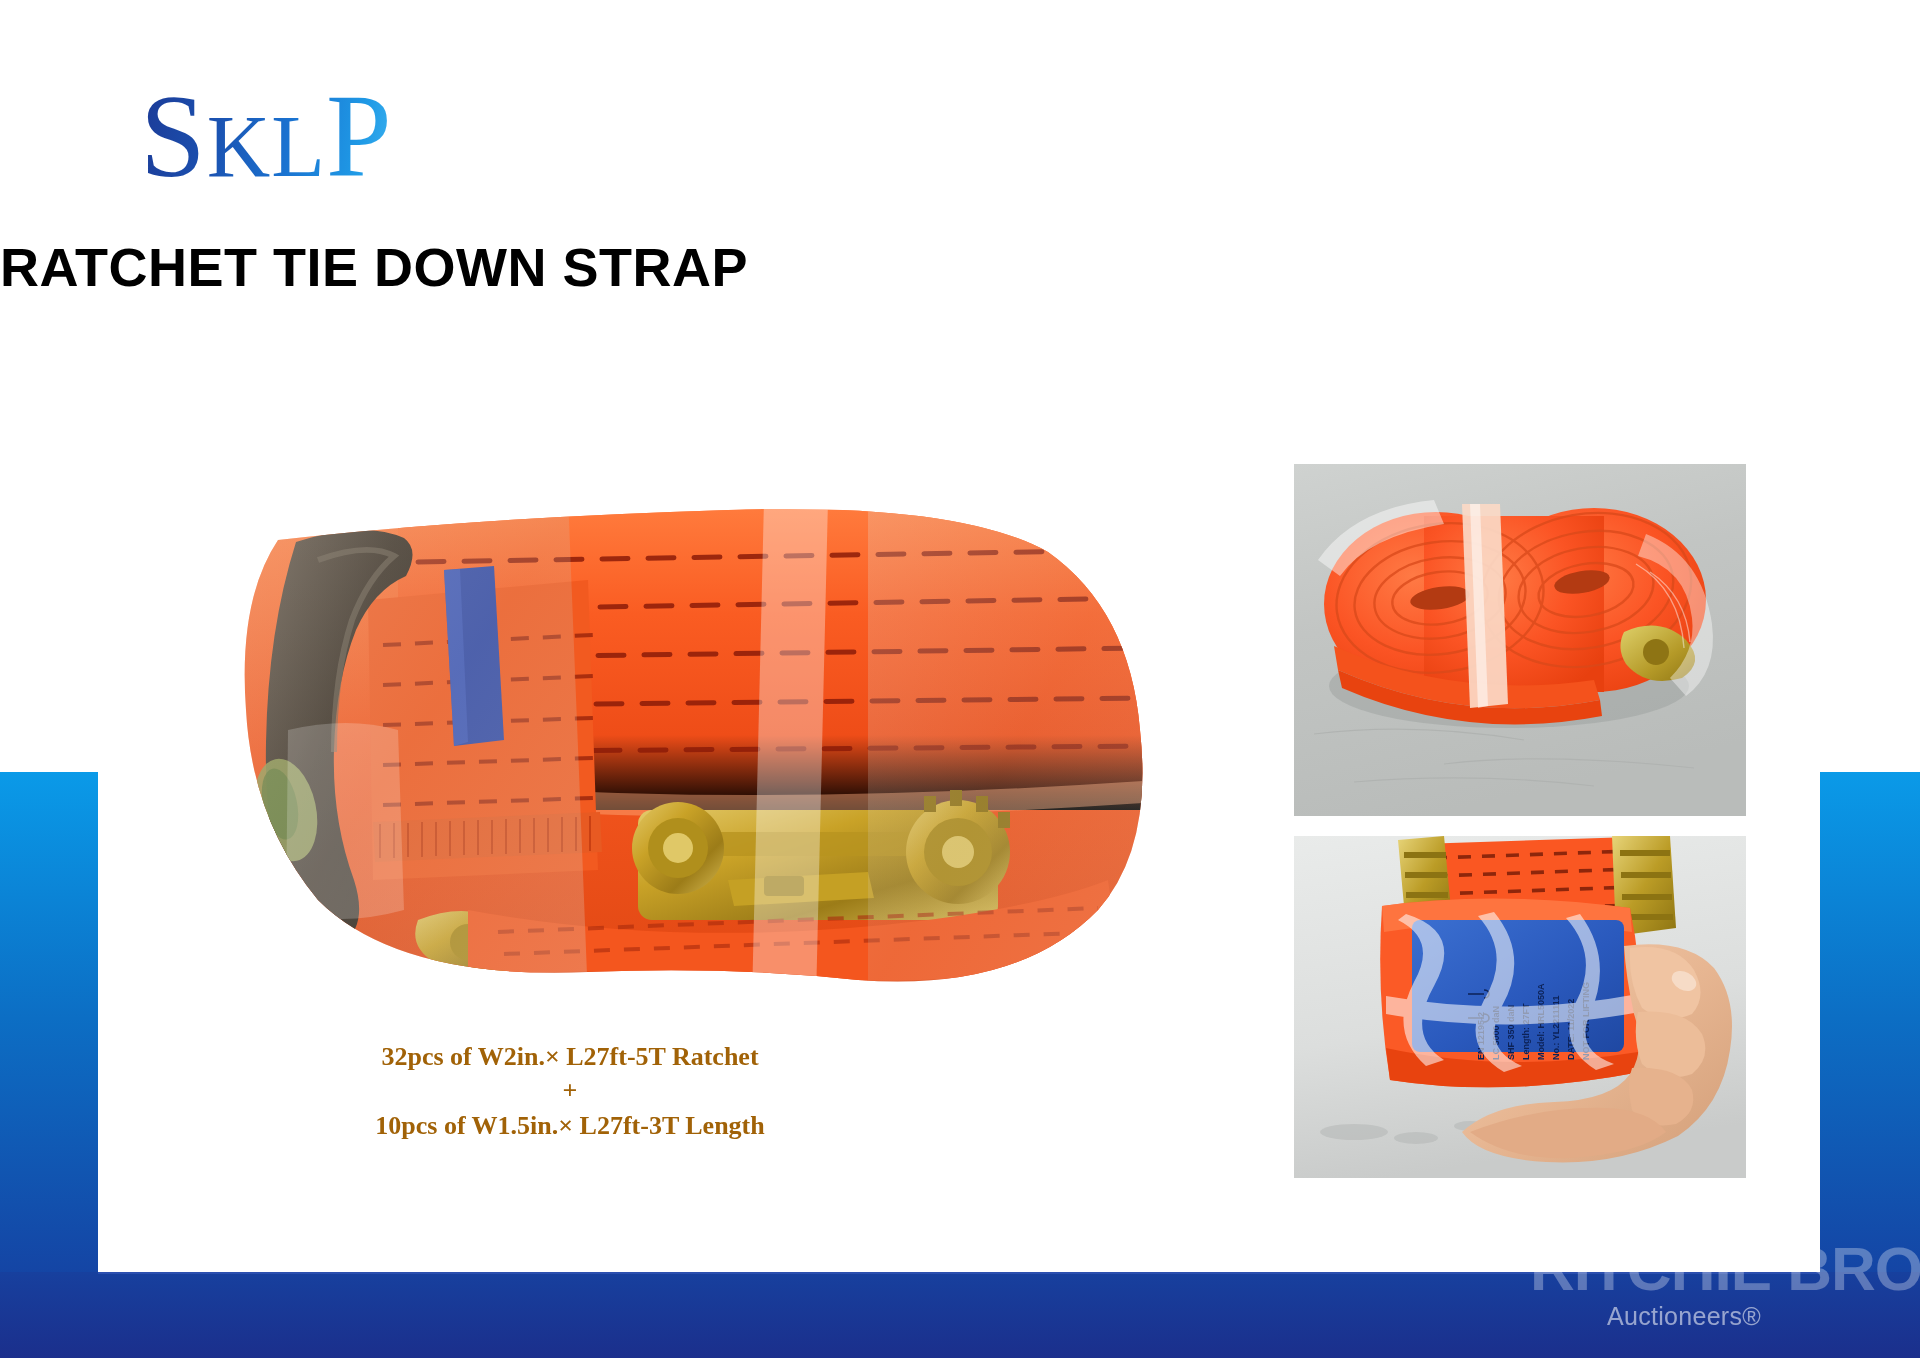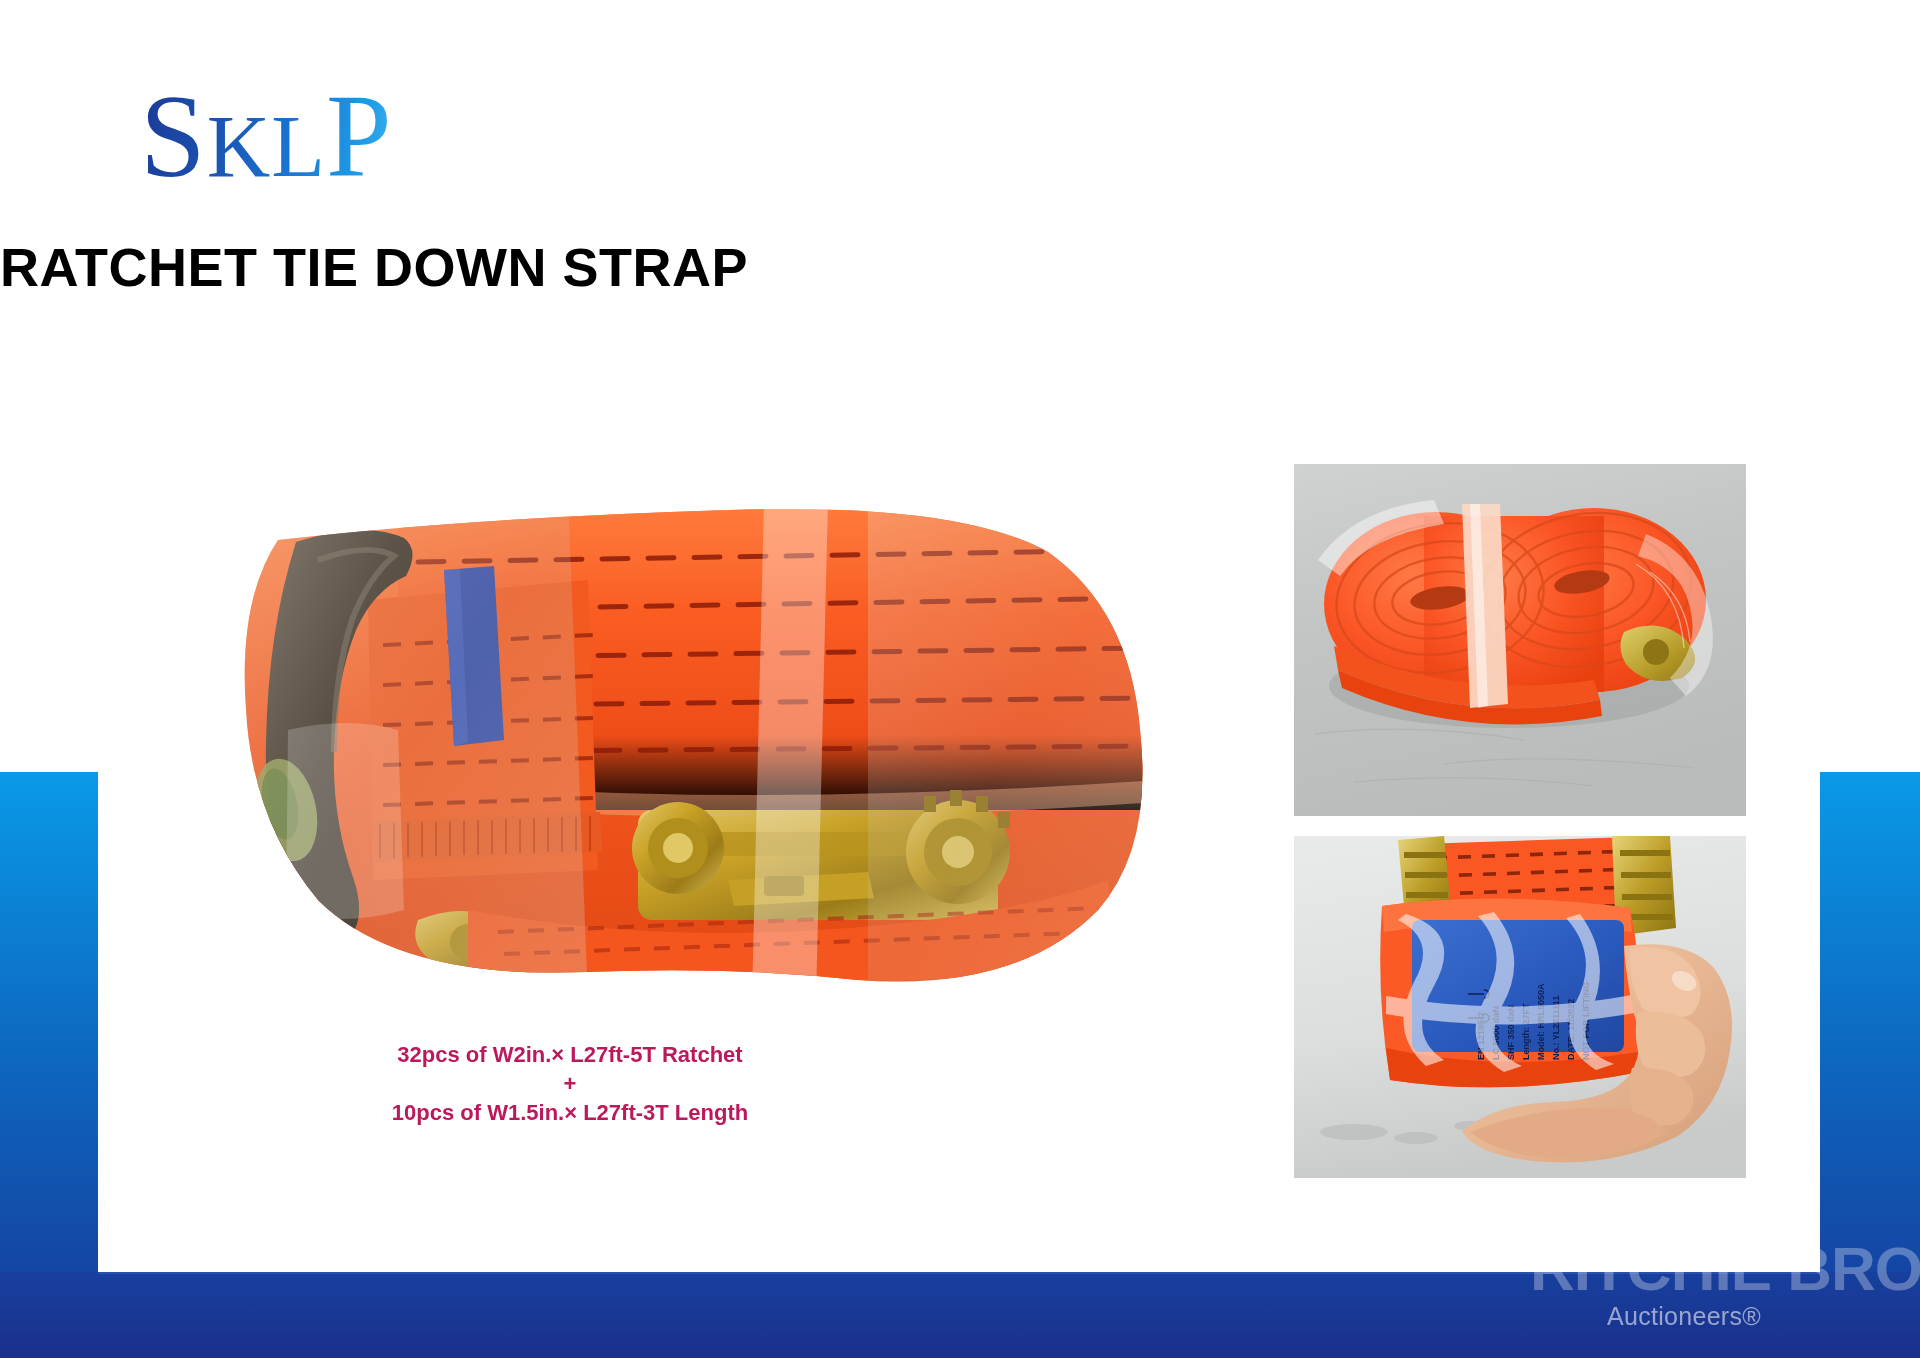--- a/index.html
+++ b/index.html
@@ -64,22 +64,22 @@
     position:absolute;left:1294px;width:452px;
     background:#ffffff;overflow:hidden;
   }
   .thumb-top{top:464px;height:352px;}
   .thumb-bottom{top:836px;height:342px;}
   .thumb svg{display:block;width:100%;height:100%;}
 
   
   .caption{
     position:absolute;left:120px;width:900px;top:1040px;
-    text-align:center;color:#be185d;
-    font-size:22px;font-weight:bold;line-height:1.32;
+    text-align:center;color:#a16207;
+    font-size:26px;font-weight:bold;line-height:1.32;font-family:Liberation Serif, serif;
   }
   .caption div{white-space:nowrap;}
 
   
   .watermark{
     position:absolute;left:1530px;top:1238px;
     width:420px;pointer-events:none;
   }
   .wm-main{
     font-size:62px;font-weight:bold;letter-spacing:-1px;

